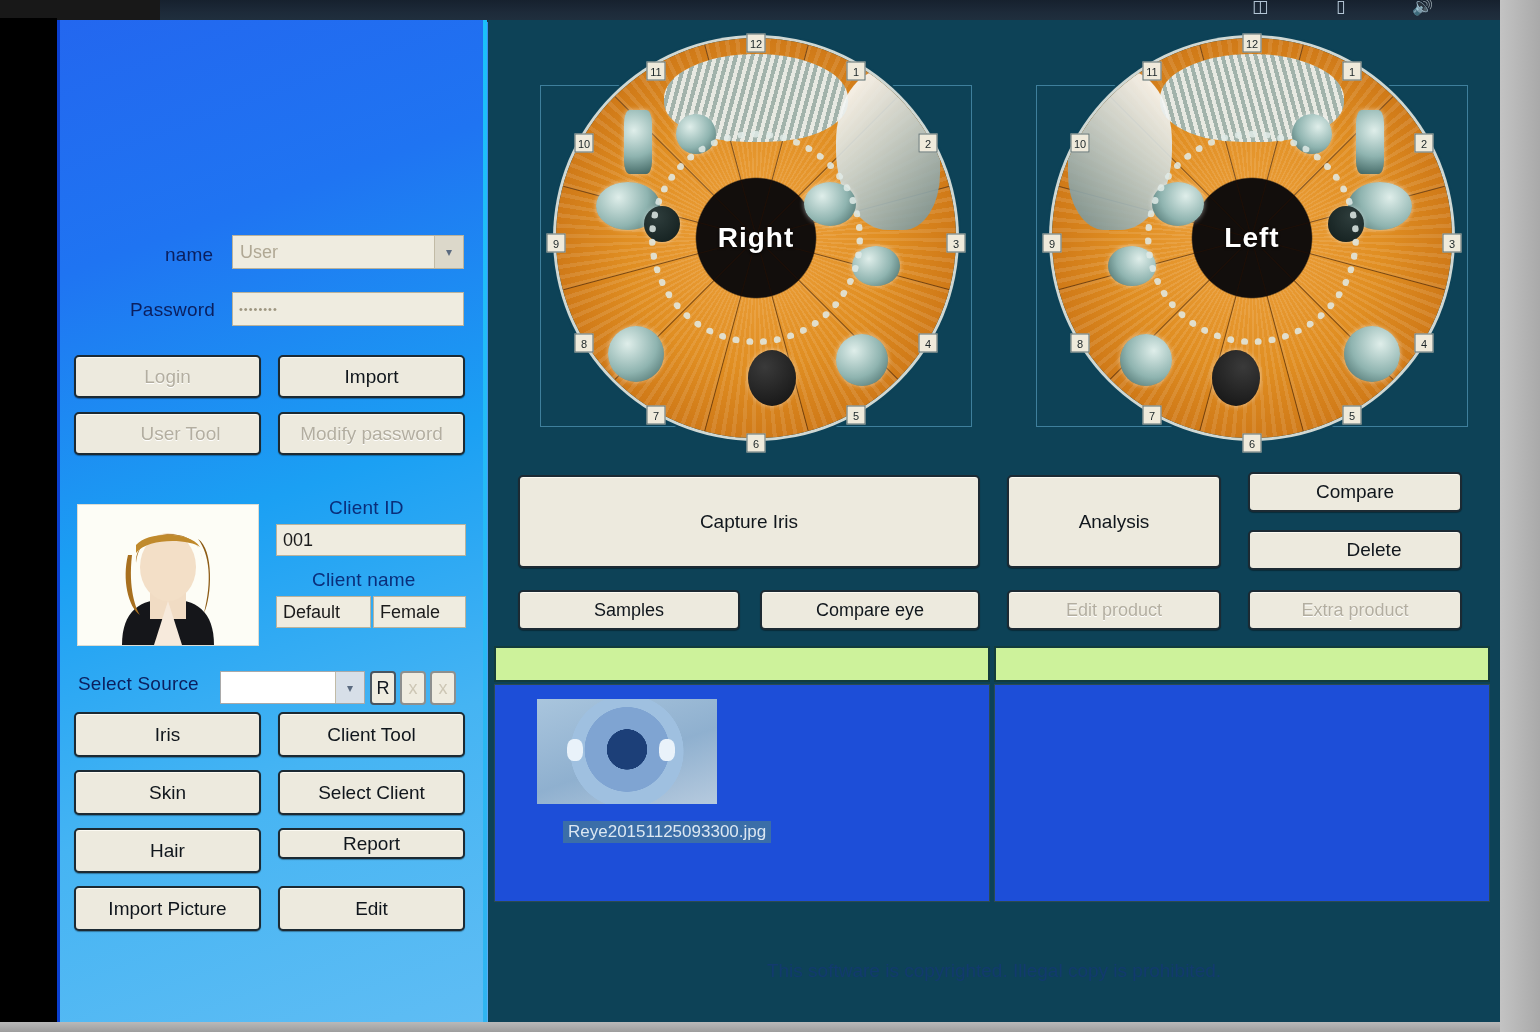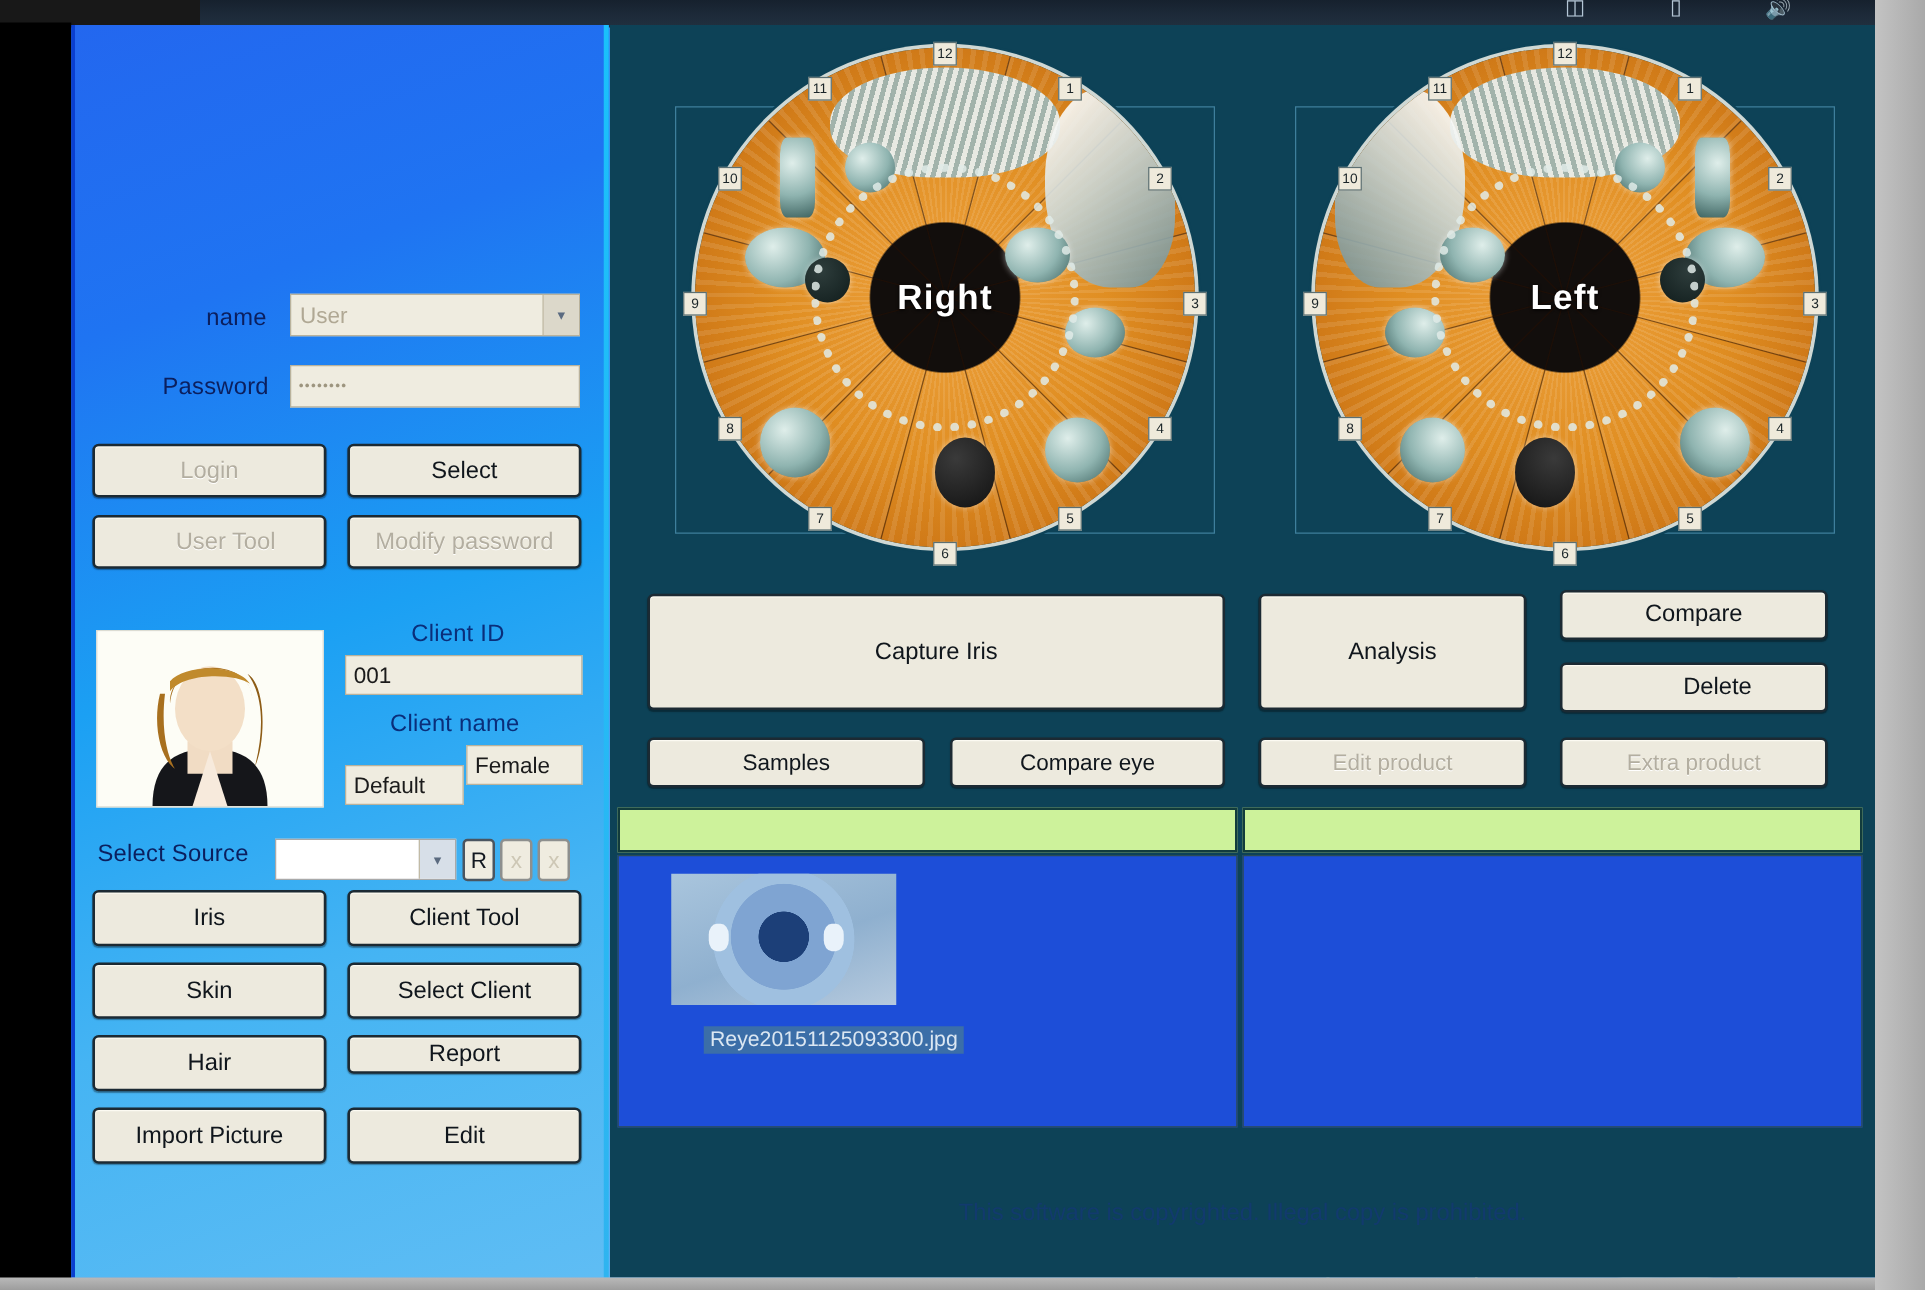--- a/index.html
+++ b/index.html
@@ -161,21 +161,21 @@
     <span class="lbl" style="left:105px;top:224px;">name</span>
     <div class="cb" style="left:172px;top:215px;width:232px;height:34px;">
       <span class="cbtxt">User</span>
       <span class="arw">▾</span>
     </div>
 
     <span class="lbl" style="left:70px;top:279px;">Password</span>
     <div class="tf" style="left:172px;top:272px;width:232px;height:34px;font-size:11px;color:#9d957f;letter-spacing:1px;">••••••••</div>
 
     <div class="btn dis" style="left:14px;top:335px;width:187px;height:43px;">Login</div>
-    <div class="btn" style="left:218px;top:335px;width:187px;height:43px;">Select</div>
+    <div class="btn" style="left:218px;top:335px;width:187px;height:43px;">Import</div>
     <div class="btn dis" style="left:14px;top:392px;width:187px;height:43px;padding-left:26px;">User Tool</div>
     <div class="btn dis" style="left:218px;top:392px;width:187px;height:43px;">Modify password</div>
 
     <div id="photo">
       <svg viewBox="0 0 180 140" width="180" height="140">
         <rect width="180" height="140" fill="#fdfdf6"></rect>
         <path d="M44 140 C44 106 62 94 90 94 C118 94 136 106 136 140 Z" fill="#15161a"></path>
         <path d="M72 88 h36 v26 h-36 z" fill="#f1dcc4"></path>
         <path d="M90 96 L76 140 h28 z" fill="#f7eadc"></path>
         <ellipse cx="90" cy="62" rx="28" ry="34" fill="#f3dfc7"></ellipse>
@@ -183,21 +183,21 @@
         <path d="M54 50 C50 84 58 104 62 110 C50 102 44 74 50 50 Z" fill="#a8701f"></path>
         <path d="M120 34 C136 44 134 92 126 108 C134 76 132 50 120 34 Z" fill="#8d5c16"></path>
         <path d="M58 40 C70 26 112 26 122 42 C112 34 70 32 58 48 Z" fill="#c08a2c"></path>
       </svg>
     </div>
 
     <span class="lbl dk" style="left:269px;top:477px;">Client ID</span>
     <div class="tf" style="left:216px;top:504px;width:190px;height:32px;">001</div>
 
     <span class="lbl dk" style="left:252px;top:549px;">Client name</span>
-    <div class="tf" style="left:216px;top:576px;width:95px;height:32px;margin-top:16px;">Default</div>
+    <div class="tf" style="left:216px;top:576px;width:95px;height:32px;">Default</div>
     <div class="tf" style="left:313px;top:576px;width:93px;height:32px;">Female</div>
 
     <span class="lbl" style="left:18px;top:653px;">Select Source</span>
     <div class="cb" style="left:160px;top:651px;width:145px;height:33px;background:#fff;border-color:#a9a9a9;">
       <span class="cbtxt"></span>
       <span class="arw" style="background:#d7dfe8;">▾</span>
     </div>
     <div class="mini" style="left:310px;top:651px;">R</div>
     <div class="mini dis" style="left:340px;top:651px;">x</div>
     <div class="mini dis" style="left:370px;top:651px;">x</div>

